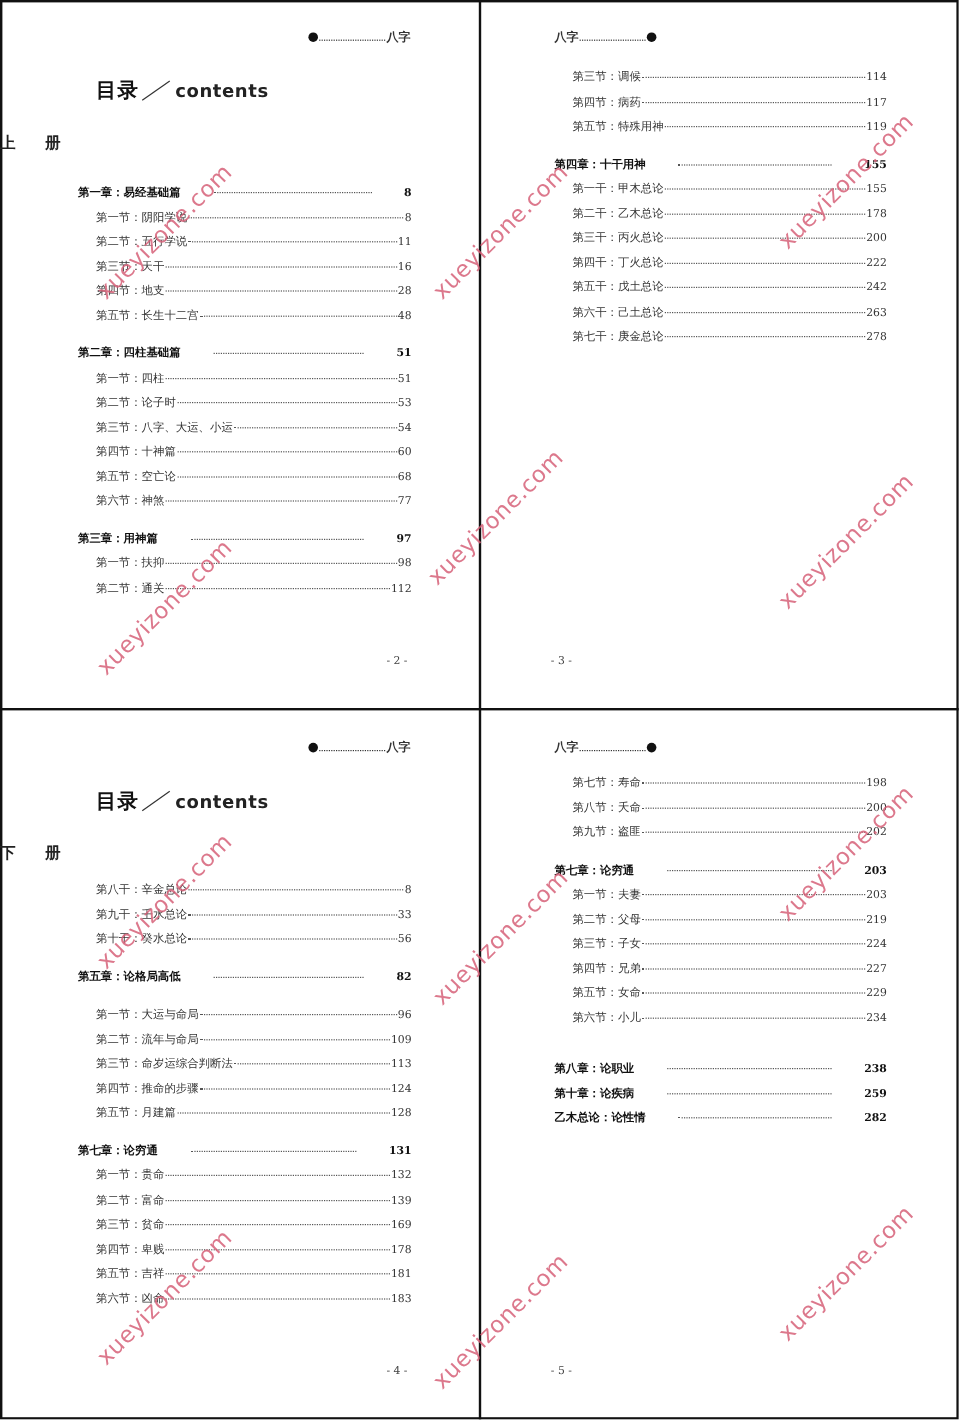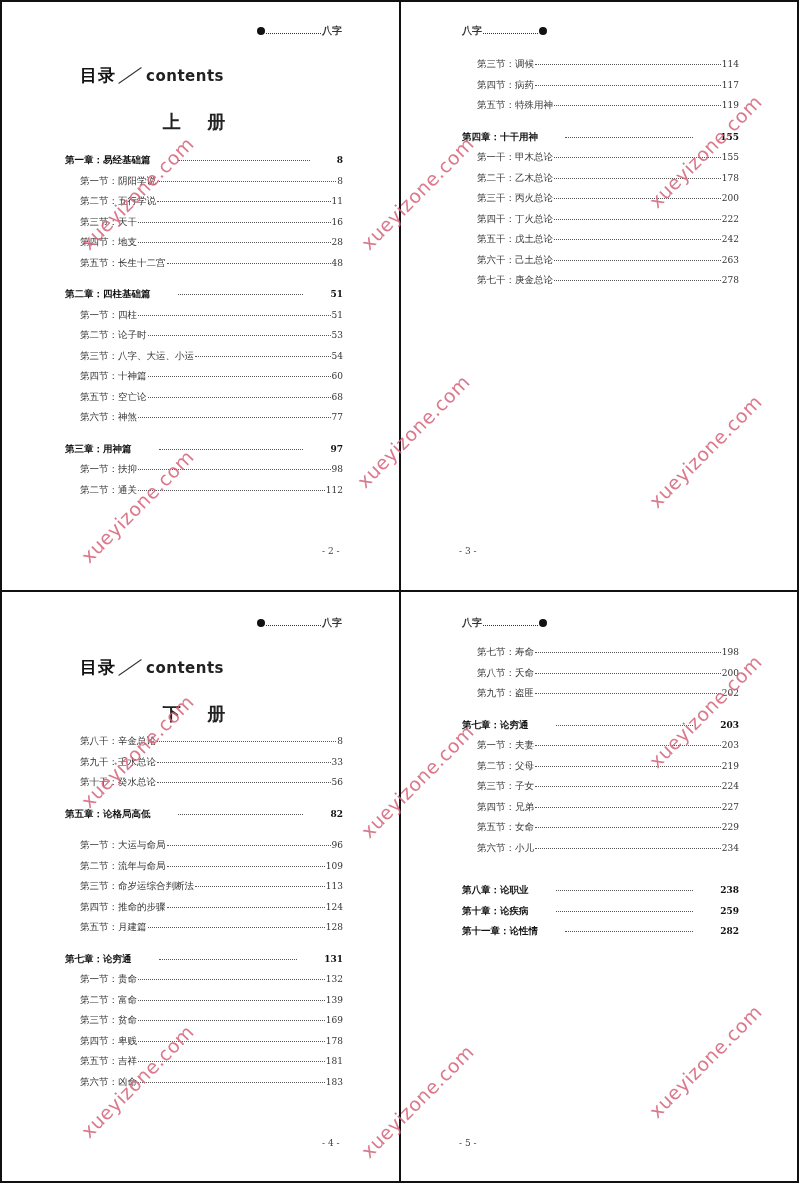--- a/index.html
+++ b/index.html
@@ -18,21 +18,21 @@
   .runhead .dot { width: 8px; height: 8px; background: #111; border-radius: 50%; }
   .runhead .dash { width: 55px; border-bottom: 1px dotted #333; margin: 0 1px; height: 5px; }
   .p2 .runhead, .p4 .runhead { left: 257px; }
   .p3 .runhead, .p5 .runhead { left: 61px; }
 
   .logo { position: absolute; left: 80px; top: 64px; display: flex; align-items: center; }
   .logo .cn { font-family: "DejaVu Sans", sans-serif; font-weight: bold; font-size: 17px; letter-spacing: 1px; color: #111; }
   .logo .slash { width: 28px; height: 1px; background: #333; transform: rotate(-35deg); margin: 0 2px 0 0; }
   .logo .en { font-family: "DejaVu Sans", sans-serif; font-size: 15px; letter-spacing: 0.5px; color: #222; font-weight: bold; text-align: right; }
 
-  .volume { position: absolute; left: 0; width: 398px; top: 110px; text-align: center; font-size: 18px; font-weight: bold; letter-spacing: 10px; color: #222; }
+  .volume { position: absolute; left: 0; width: 398px; top: 110px; font-size: 13px; font-weight: bold; letter-spacing: 10px; color: #222; }
 
   .toc { position: absolute; }
   .p2 .toc, .p4 .toc { left: 65px; width: 278px; }
   .p3 .toc, .p5 .toc { left: 61px; width: 277px; }
   .p2 .toc { top: 143px; }
   .p3 .toc { top: 58px; }
   .p4 .toc { top: 143px; }
   .p5 .toc { top: 54px; }
 
   .row { display: flex; align-items: baseline; height: 20.5px; font-size: 9.5px; color: #333; }
@@ -387,21 +387,21 @@
         <span class="lbl">第八章：论职业</span>
         <span class="leader"></span>
         <span class="pg">238</span>
       </div>
       <div class="row ch">
         <span class="lbl">第十章：论疾病</span>
         <span class="leader"></span>
         <span class="pg">259</span>
       </div>
       <div class="row ch">
-        <span class="lbl">第十一章：论性情</span>
+        <span class="lbl">乙木总论：论性情</span>
         <span class="leader"></span>
         <span class="pg">282</span>
       </div>
     </div>
   <div class="pagenum">- 5 -</div>
 </div>
 
 <div id="watermarks">
     <div class="wm" style="left: 92px; top: 232px;">xueyizone.com</div>
     <div class="wm" style="left: 372px; top: 232px;">xueyizone.com</div>

